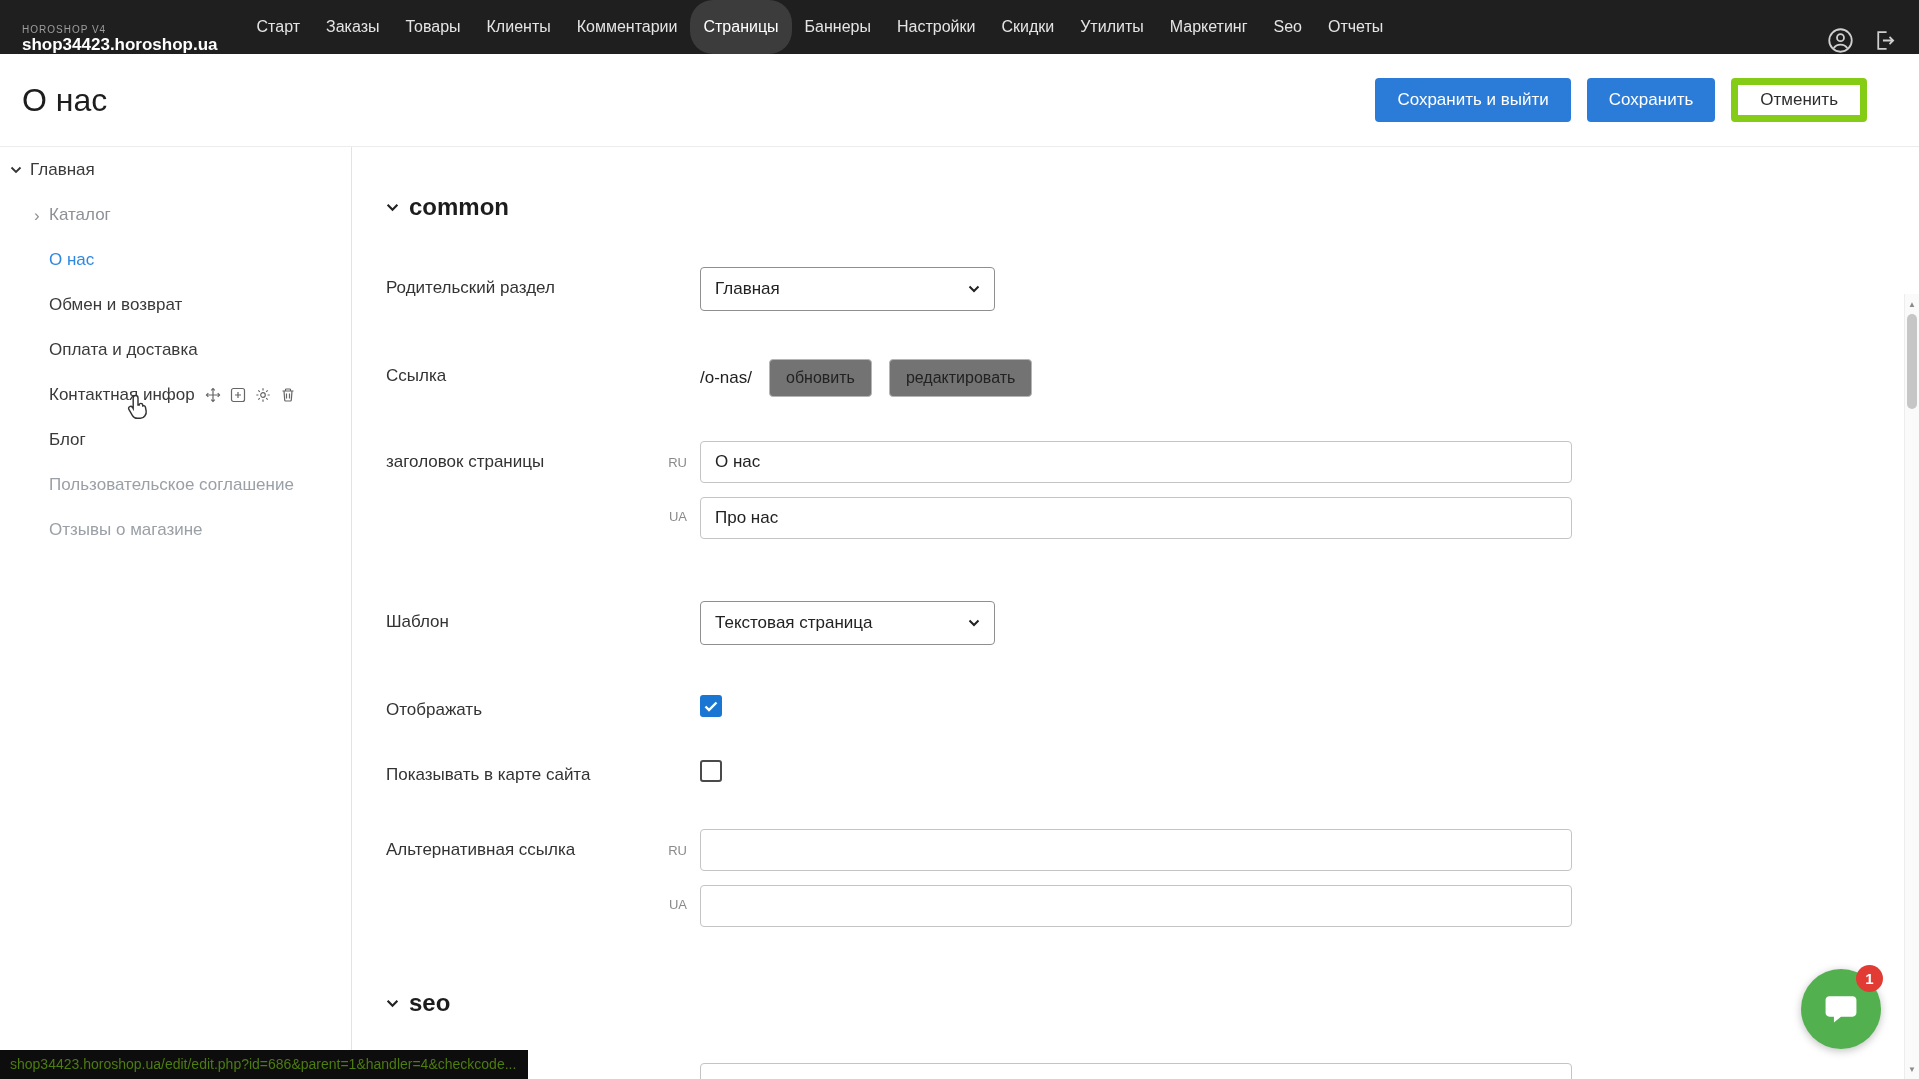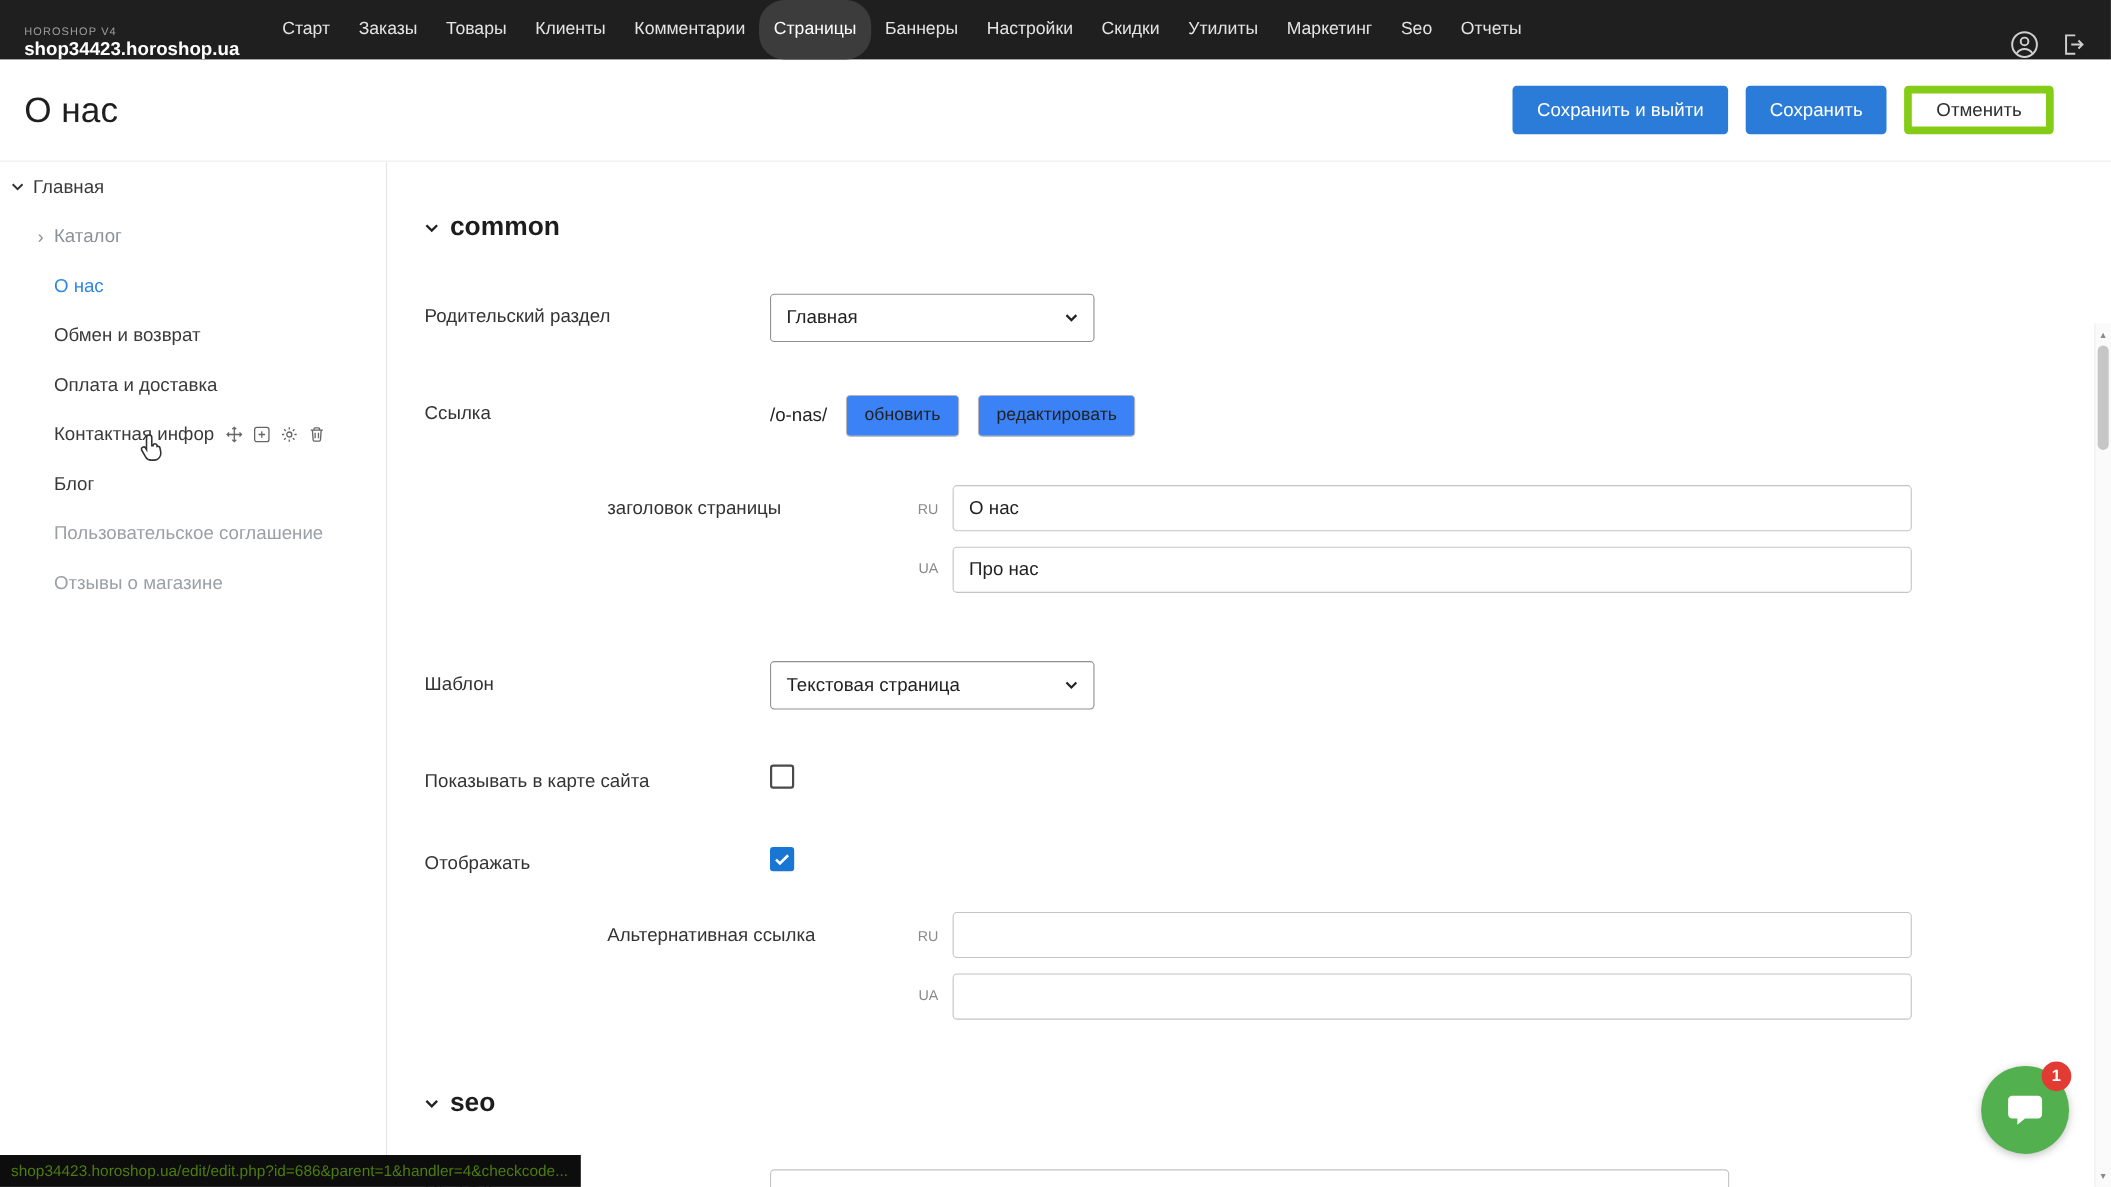--- a/index.html
+++ b/index.html
@@ -59,29 +59,29 @@
   .fctrl { display:flex; flex-direction:column; gap:14px; }
   .tinput { width:872px; height:42px; border:1px solid #c4c4c4; border-radius:4px; padding:0 14px;
     font-size:17px; color:#222; font-family:inherit; outline:none; }
   .lang-input { display:flex; }
   .lang-input .langcol { padding-top:14px; }
   .select { width:295px; height:44px; border:1px solid #8f8f8f; border-radius:4px; background:#fff;
     display:flex; align-items:center; justify-content:space-between; padding:0 14px; font-size:17px;
     cursor:pointer; }
   .link-row { display:flex; align-items:center; gap:17px; padding-top:4px; }
   .link-path { font-size:17px; color:#222; }
-  .sbtn { background:#3b82f6; border:1px solid #b5b5b5; border-radius:4px; padding:9px 16px;
+  .sbtn { background:#737373; border:1px solid #b5b5b5; border-radius:4px; padding:9px 16px;
     font-size:16px; color:#222; cursor:pointer; font-family:inherit; }
   .checkbox { width:22px; height:22px; border:2px solid #4a4a4a; border-radius:3px; background:#fff;
     cursor:pointer; display:flex; align-items:center; justify-content:center; margin-top:6px; }
   .checkbox.checked { background:#1976d2; border-color:#1976d2; }
   .checkbox svg { display:none; }
   .checkbox.checked svg { display:block; }
   .gap-lg { margin-bottom:44px; }
-  .gap-xl { margin-bottom:62px;justify-content:center; }
+  .gap-xl { margin-bottom:62px; }
 
   
   .scrollbar { position:absolute; top:147px; right:0; bottom:0; width:15px; background:#fafafa;
     border-left:1px solid #ededed; z-index:25; }
   .sb-arrow { position:absolute; left:0; width:14px; height:16px; display:flex; align-items:center;
     justify-content:center; font-size:8px; color:#8a8a8a; cursor:pointer; }
   .sb-up { top:2px; } .sb-down { bottom:2px; }
   .sb-thumb { position:absolute; left:2px; top:20px; width:10px; height:95px; background:#c6c6c6;
     border-radius:5px; cursor:pointer; }
 
@@ -275,38 +275,38 @@
           <span>Текстовая страница</span>
           <span class="chev">
             <svg viewBox="0 0 12 8" width="12" height="8" fill="none" stroke="#222" stroke-width="2">
                 <path d="M1.5 1.5L6 6l4.5-4.5"></path>
               </svg>
           </span>
         </div>
       </div>
     </div>
 
-    <div class="frow gap-lg">
-      <div class="flabel">Показывать в карте сайта</div>
-      <div class="langcol"></div>
-      <div class="fctrl">
-        <div class="checkbox">
-          
-        </div>
-      </div>
-    </div>
-
     <div class="frow">
       <div class="flabel">Отображать</div>
       <div class="langcol"></div>
       <div class="fctrl">
         <div class="checkbox checked">
           <svg viewBox="0 0 14 11" width="14" height="11" fill="none" stroke="#fff" stroke-width="2.4">
               <path d="M1.5 5.5L5 9 12.5 1.5"></path>
             </svg>
+        </div>
+      </div>
+    </div>
+
+    <div class="frow gap-lg">
+      <div class="flabel">Показывать в карте сайта</div>
+      <div class="langcol"></div>
+      <div class="fctrl">
+        <div class="checkbox">
+          
         </div>
       </div>
     </div>
 
     <div class="frow gap-xl">
       <div class="flabel">Альтернативная ссылка</div>
       <div class="langcol">RU</div>
       <div class="fctrl">
         <input class="tinput" value="" style="">
         <div class="lang-input">

